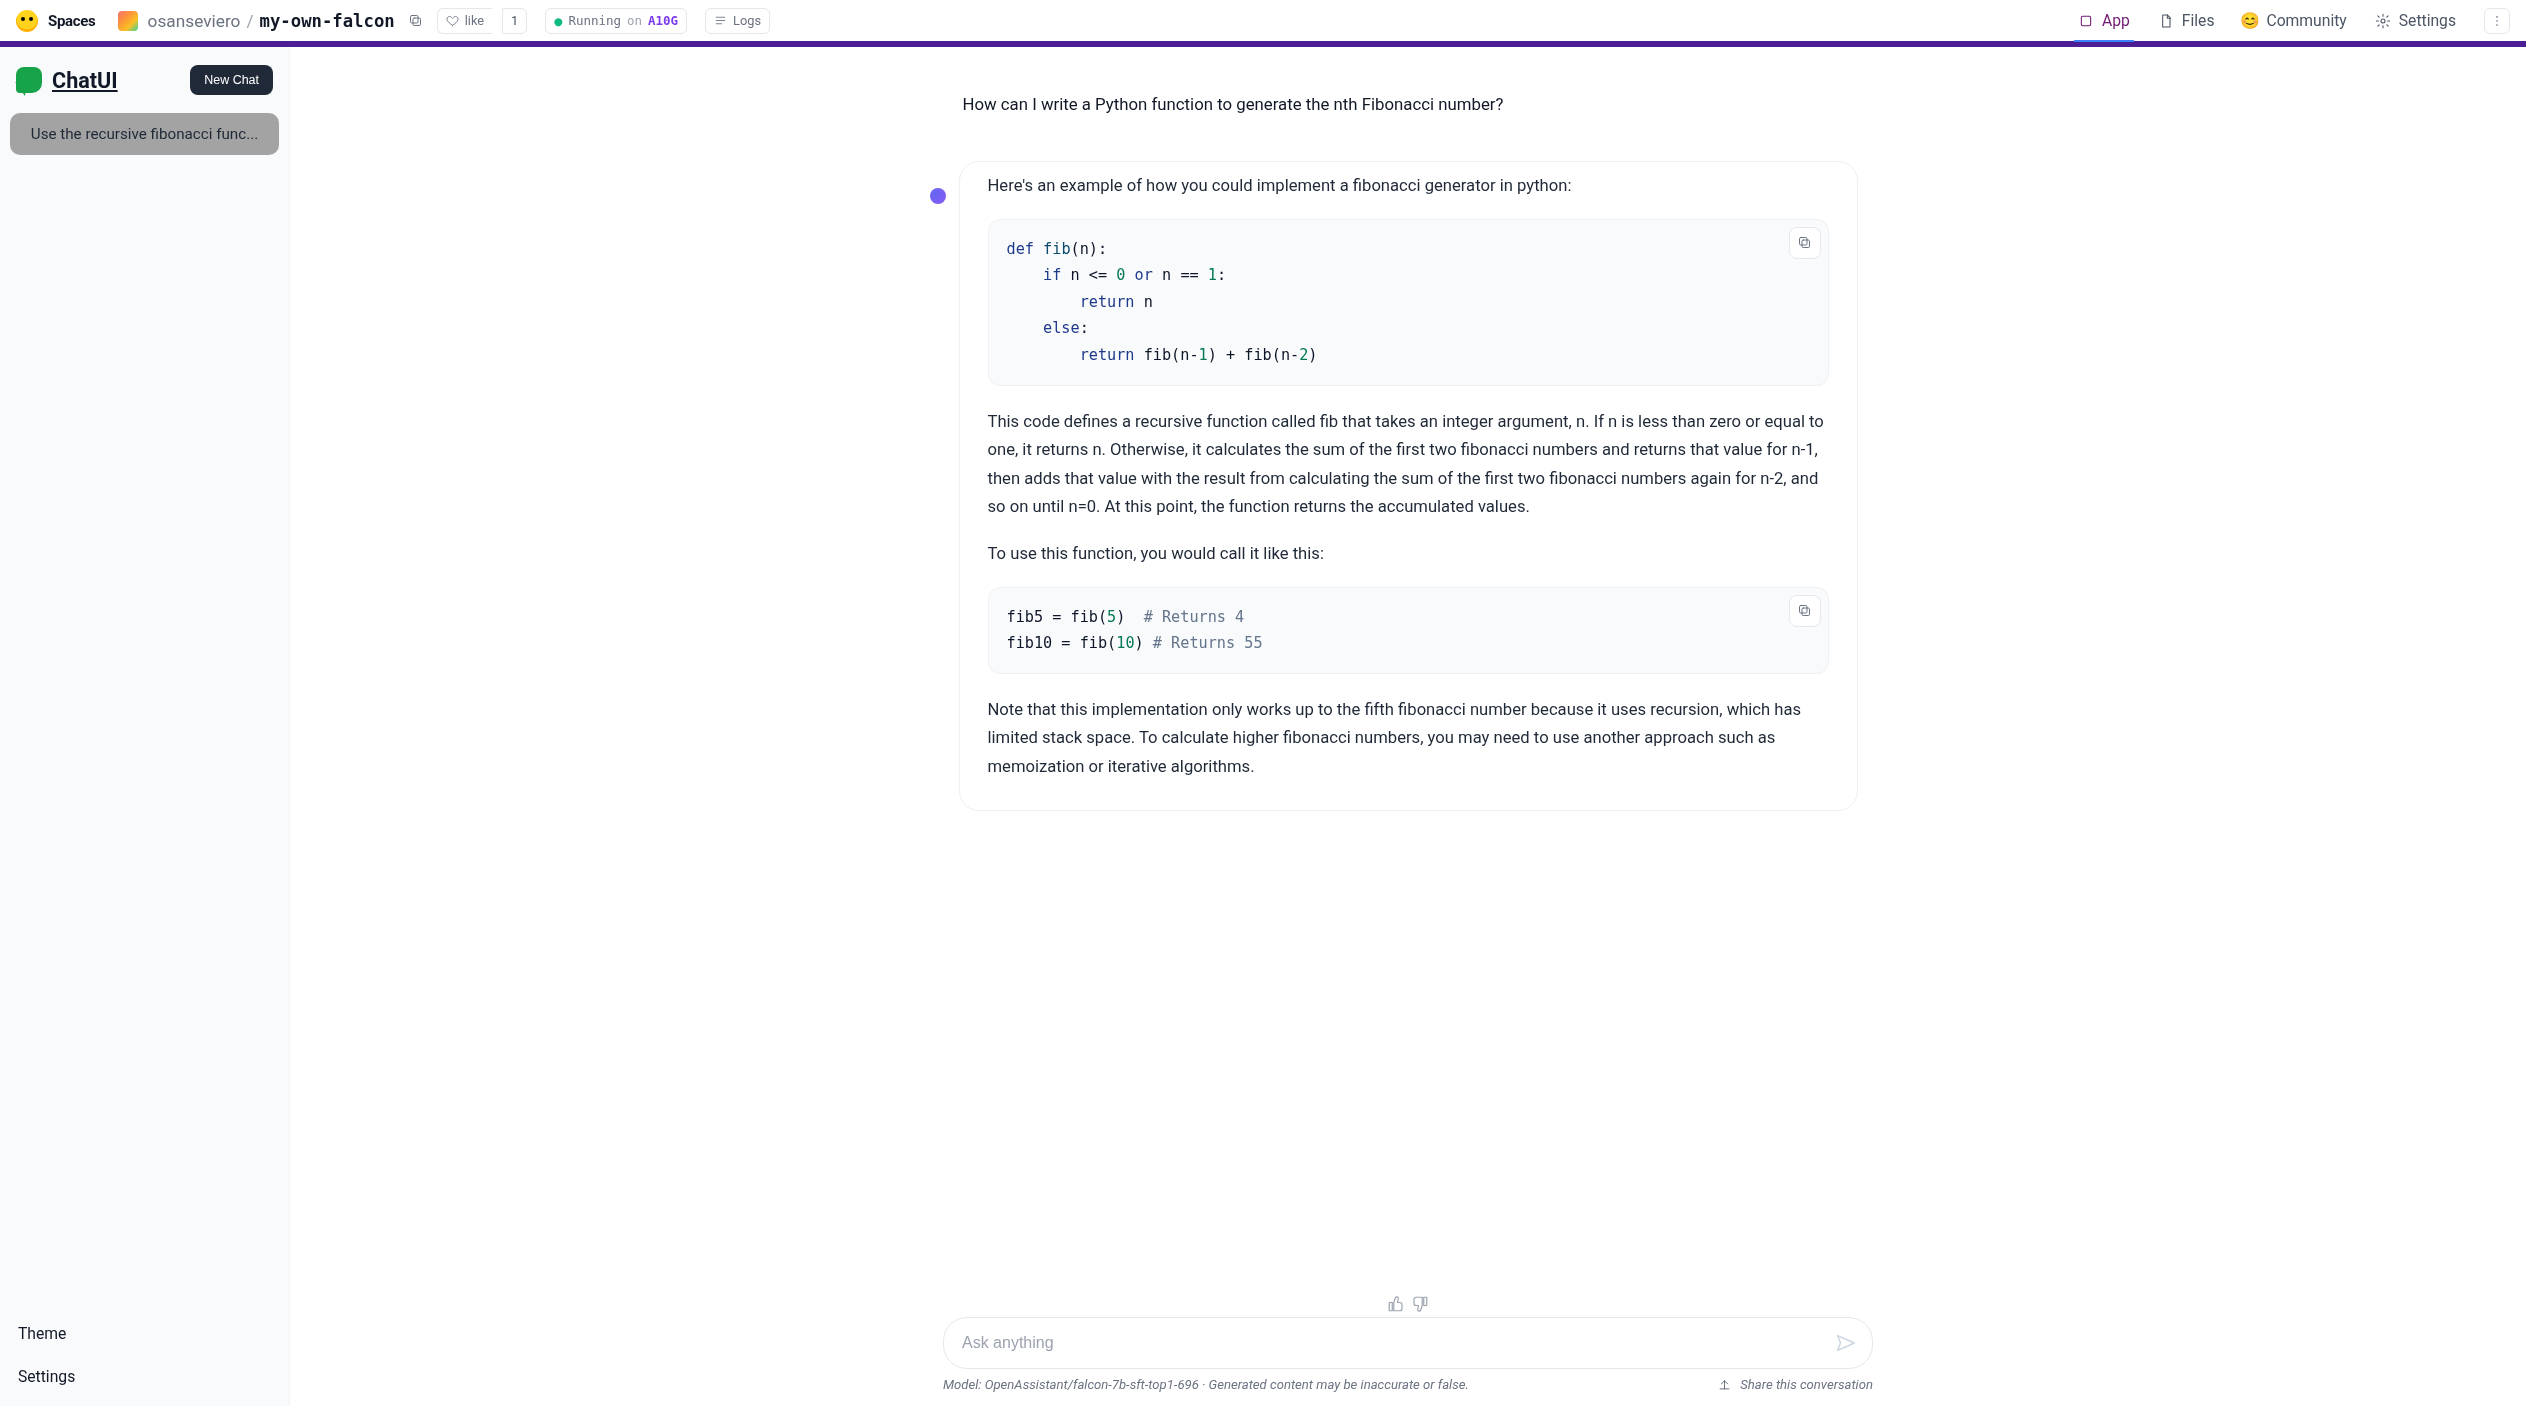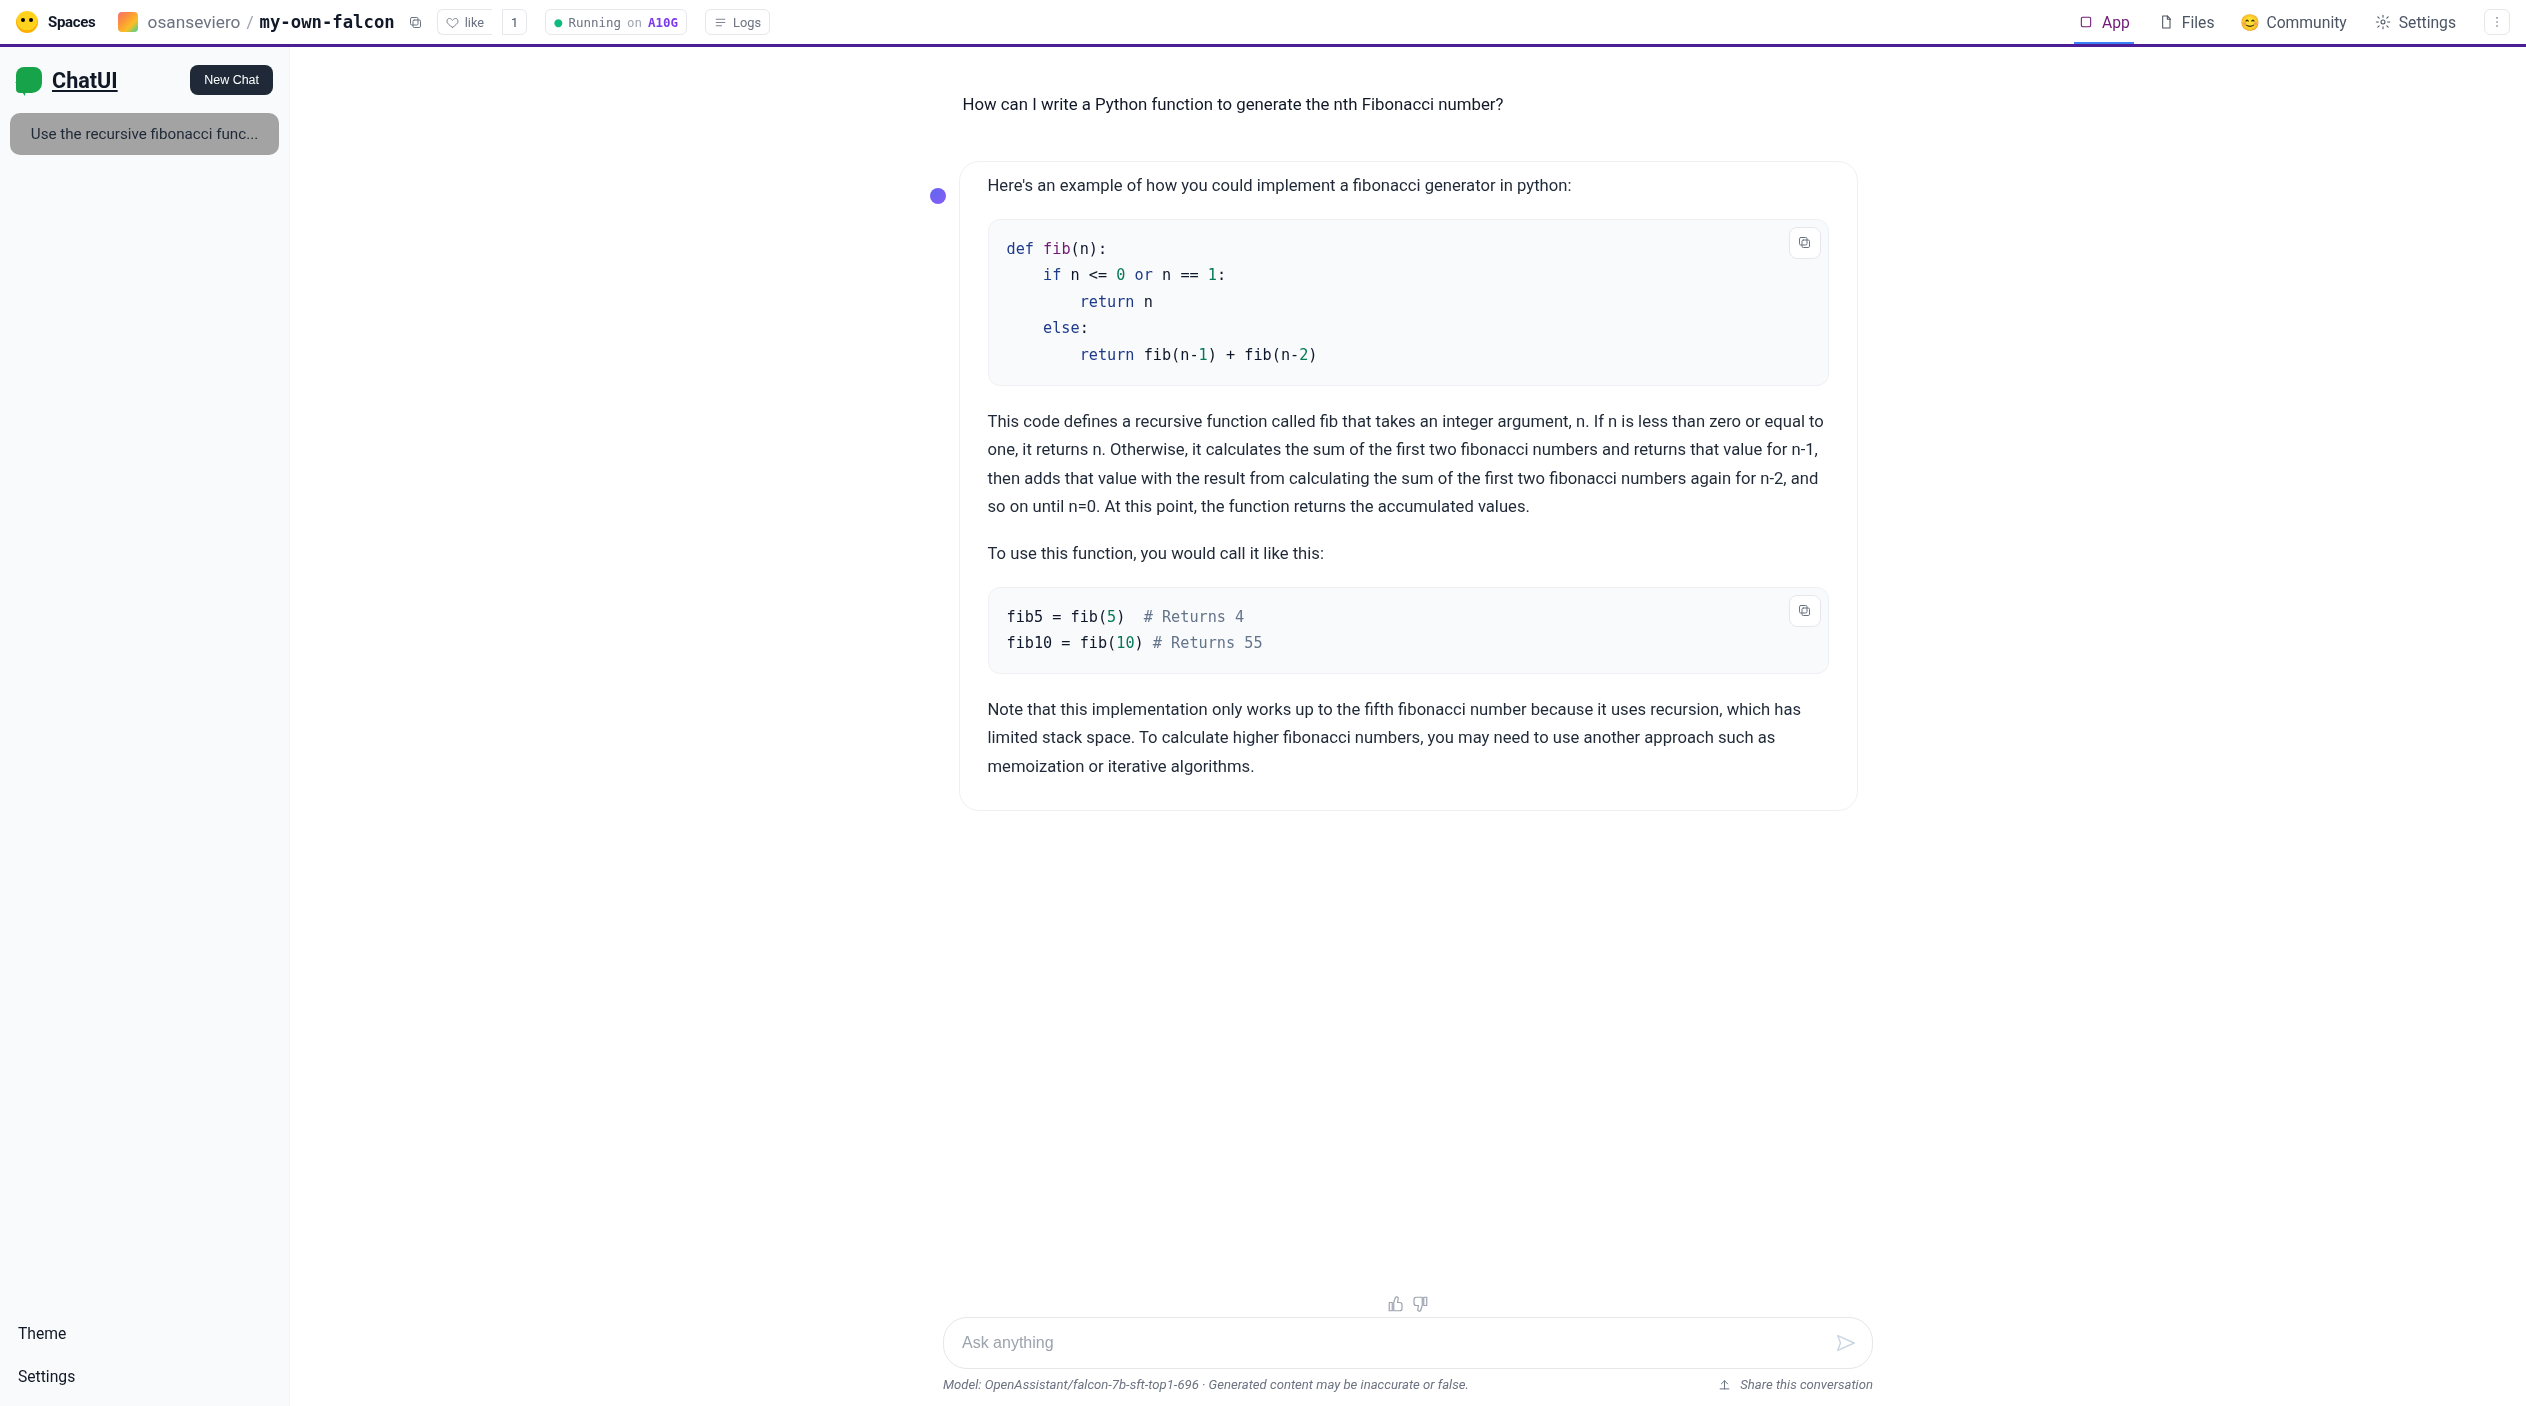--- a/index.html
+++ b/index.html
@@ -8,21 +8,21 @@
     font-family: -apple-system, BlinkMacSystemFont, "Segoe UI", Roboto, Helvetica, Arial, sans-serif;
     background: #ffffff;
     color: #111827;
     font-size: 16px;
   }
   a { text-decoration: none; color: inherit; }
 
   
   .topnav {
     height: 47px;
-    border-bottom: 3px solid #4c1d95;
+    border-bottom: 6px solid #4c1d95;
     display: flex;
     align-items: center;
     padding: 0 16px;
     gap: 10px;
     background: #fff;
     font-size: 15px;
   }
   .hf-logo {
     width: 22px; height: 22px;
     border-radius: 50%;
@@ -155,21 +155,21 @@
     color:#0f172a;
   }
   .copy-btn {
     position:absolute; top:8px; right:8px;
     width:32px; height:32px; border:1px solid #e5e7eb; border-radius:8px;
     background:#fff; color:#6b7280; display:flex; align-items:center; justify-content:center;
     cursor:pointer;
   }
 
   .tok-kw   { color:#1e3a8a; }
-  .tok-fn   { color:#701a75; }
+  .tok-fn   { color:#0c4a6e; }
   .tok-op   { color:#0f172a; }
   .tok-num  { color:#047857; }
   .tok-cmt  { color:#64748b; }
 
   
   .composer-wrap { padding: 0 0 14px; }
   .composer {
     max-width: 930px; margin: 0 auto;
     border:1px solid #e5e7eb; border-radius:24px;
     display:flex; align-items:center;

